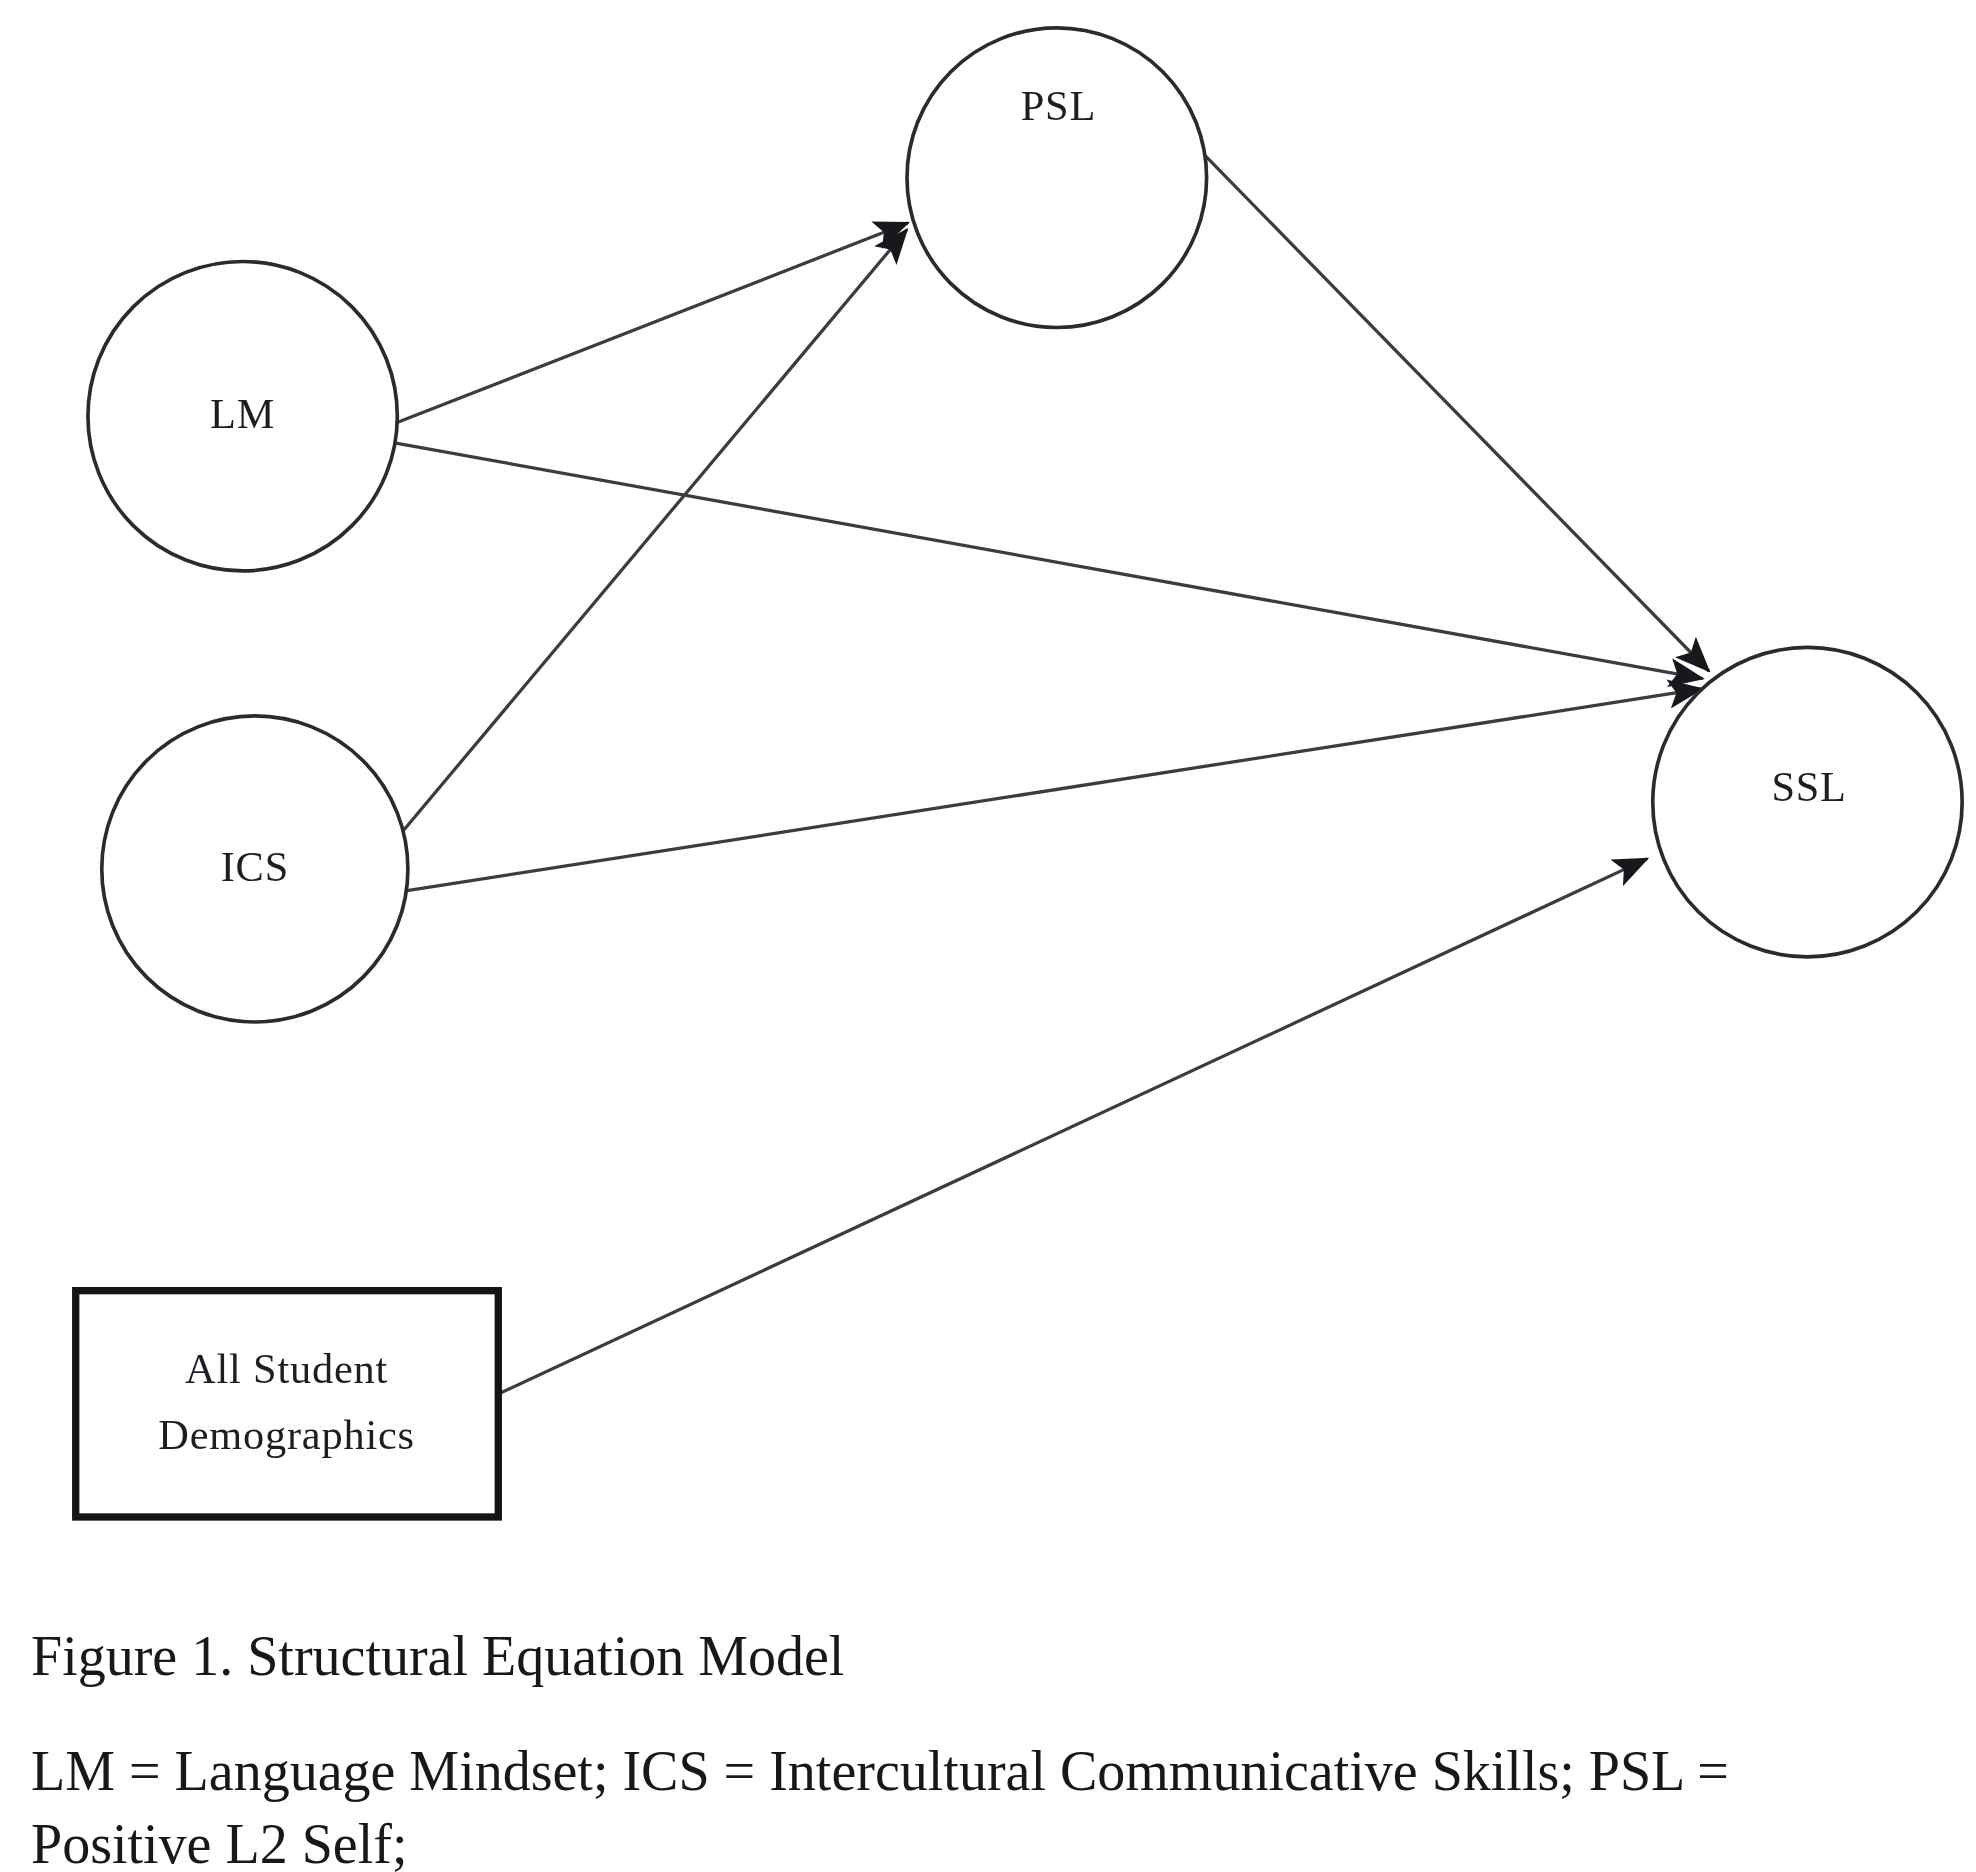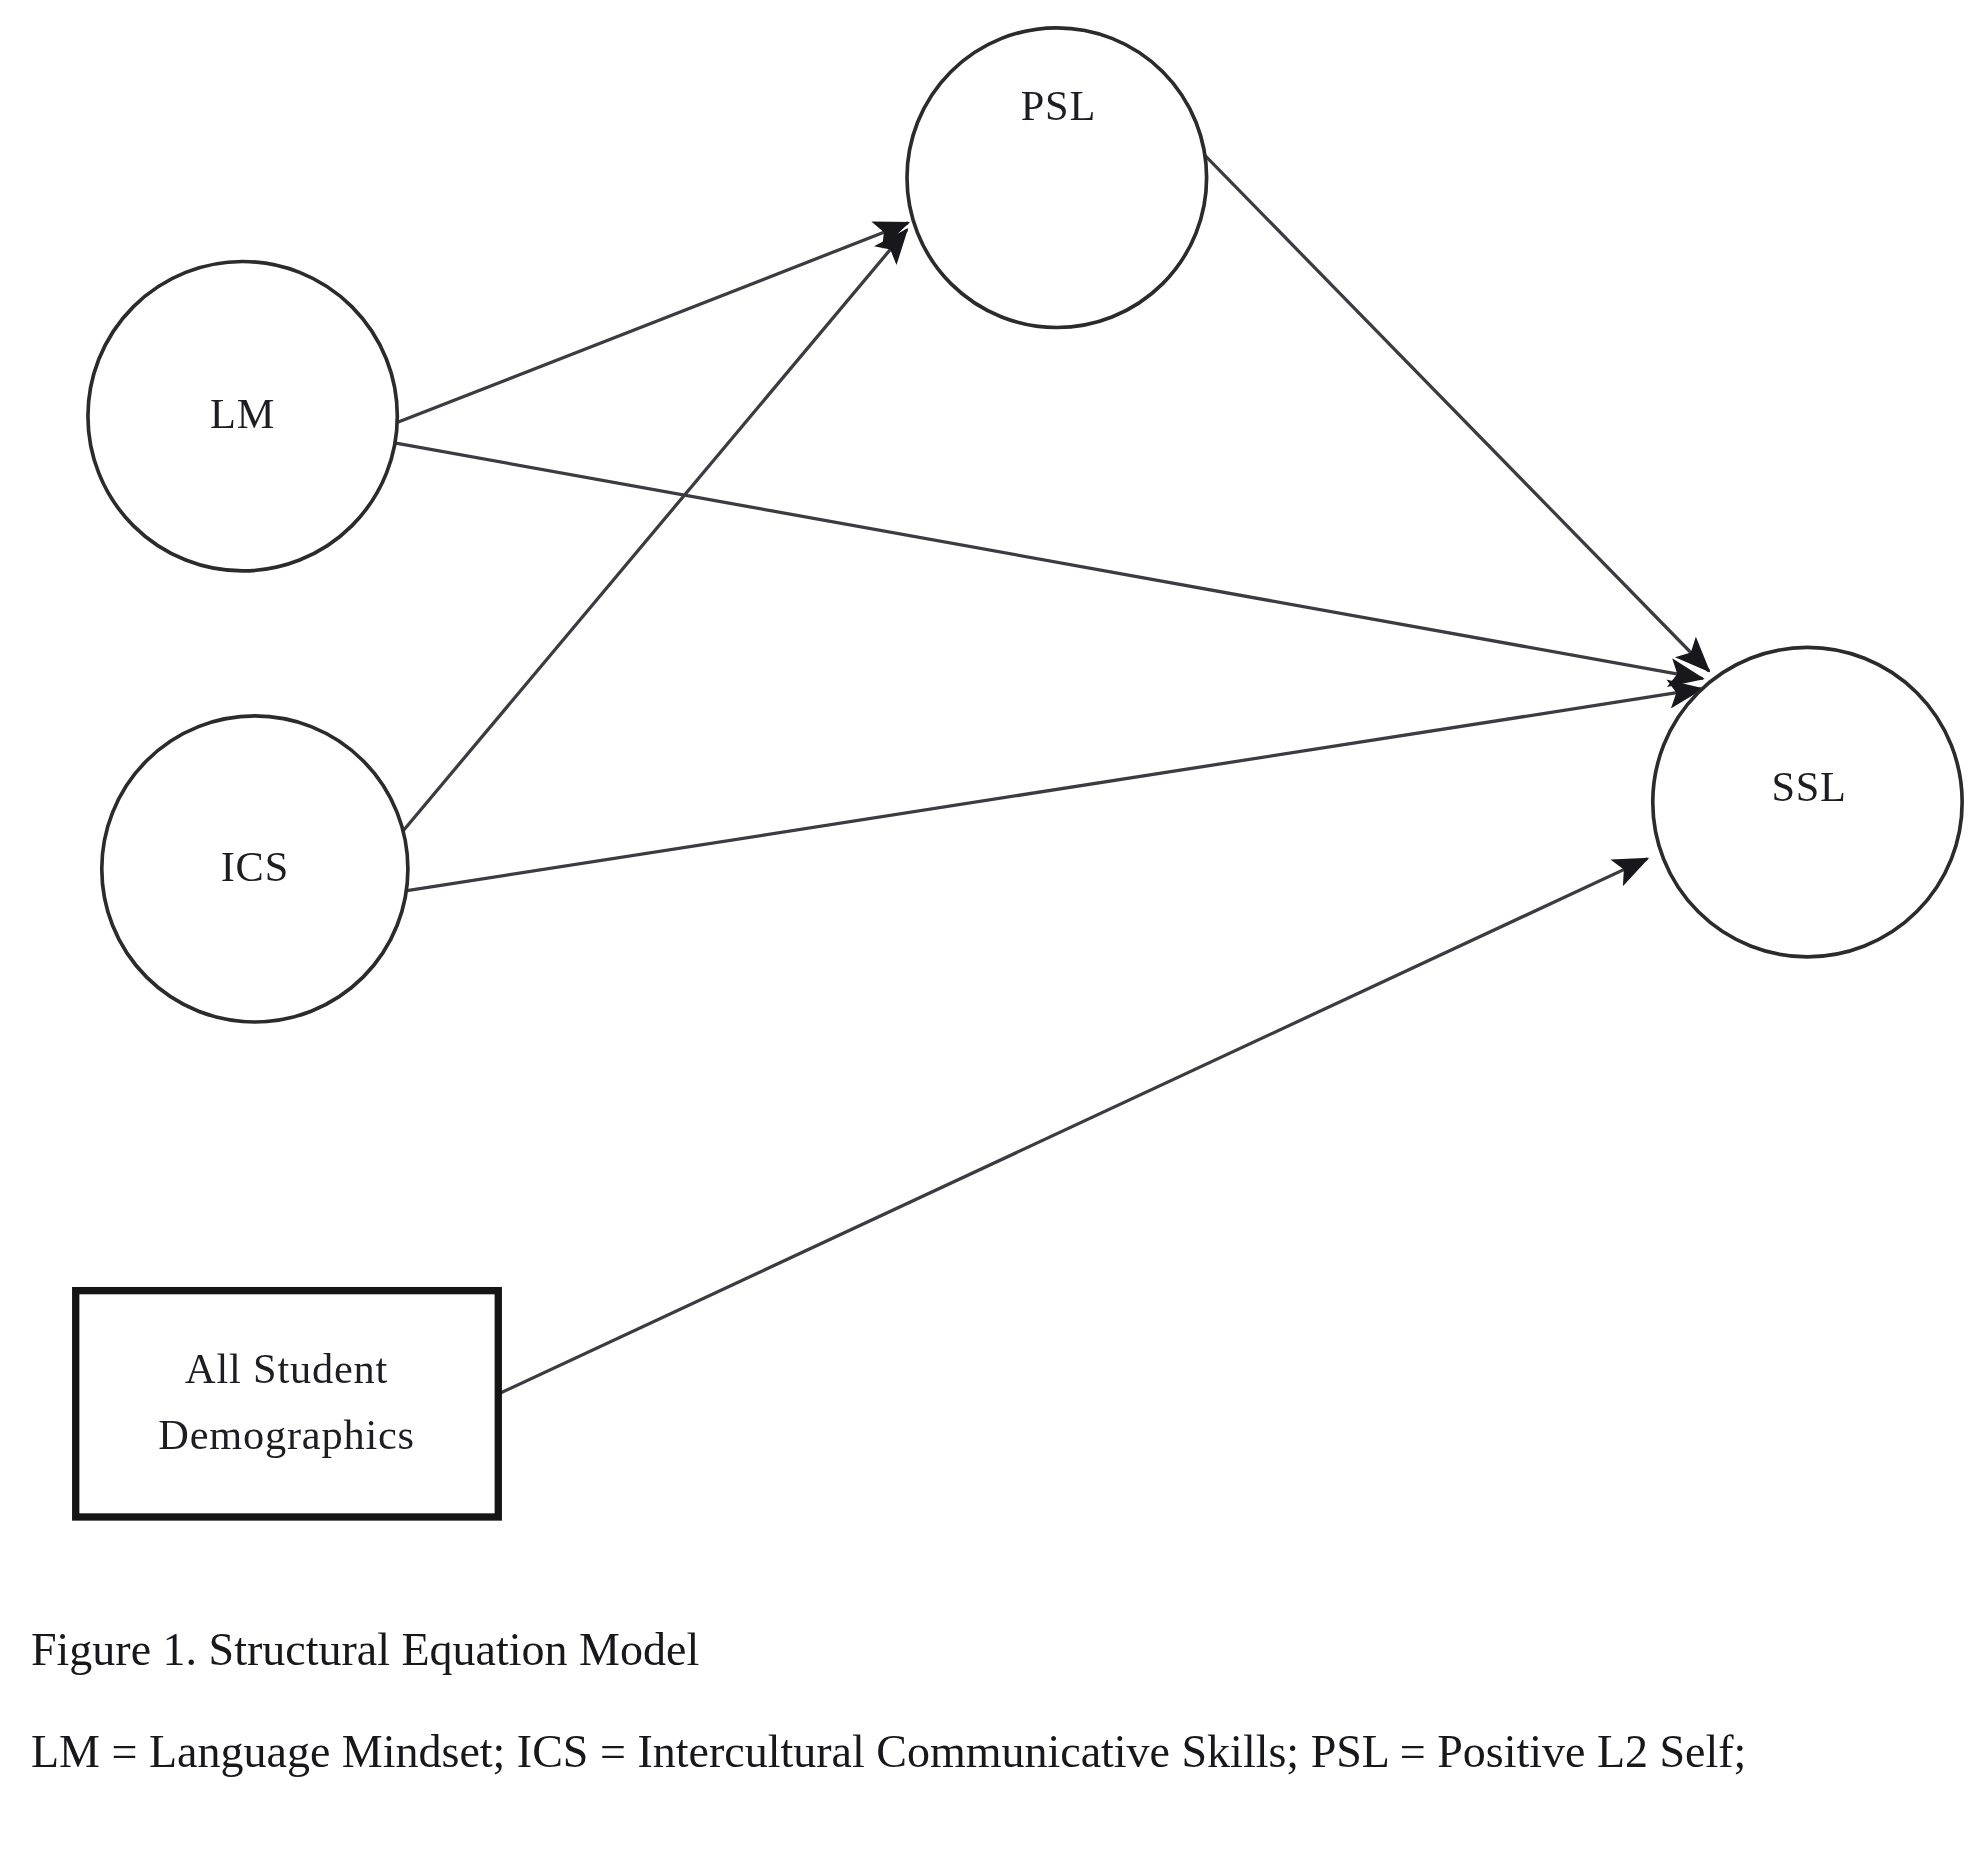--- a/index.html
+++ b/index.html
@@ -68,21 +68,21 @@
 
   
   #caption-block {
     position: absolute;
     left: 31px;
     top: 1620px;
     width: 1873px;
   }
   .caption-line {
     font-family: "Liberation Serif", "DejaVu Serif", serif;
-    font-size: 46px;
+    font-size: 56px;
     line-height: 1.30;
     color: #17171c;
     white-space: pre-wrap;
     margin: 0;
   }
   #figure-title-line {
     margin-bottom: 42px;
   }
   #legend-line-1 { margin-bottom: 22px; }
 </style>

